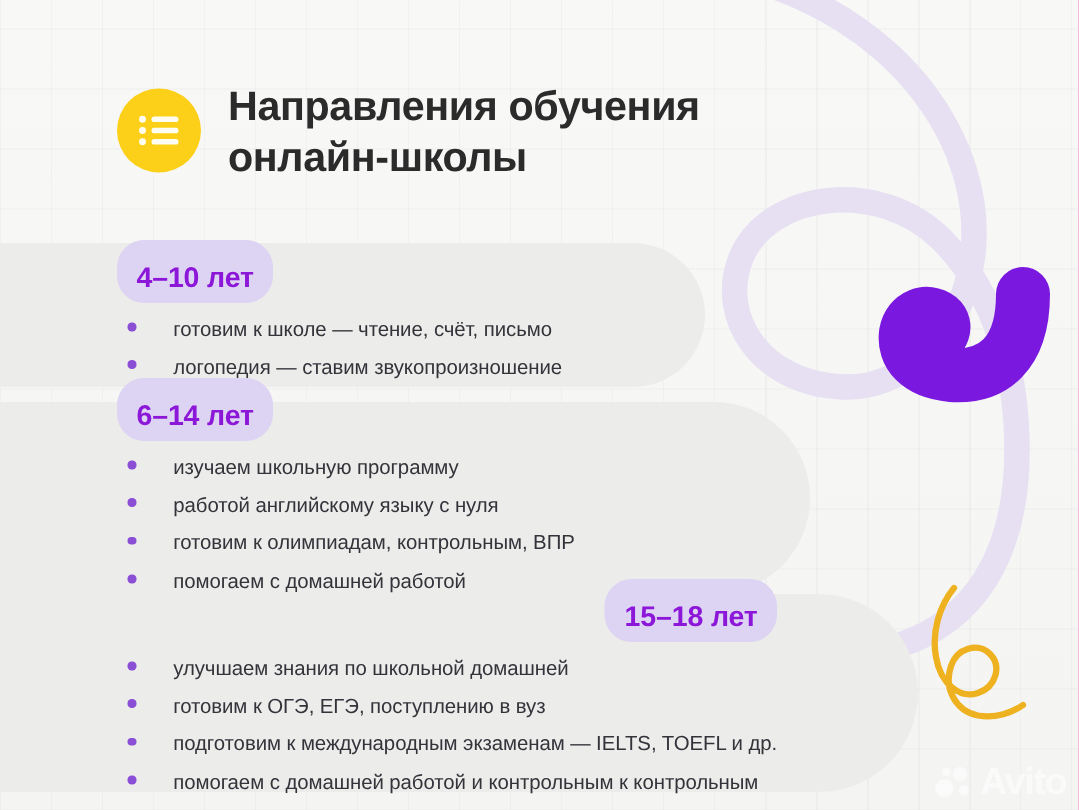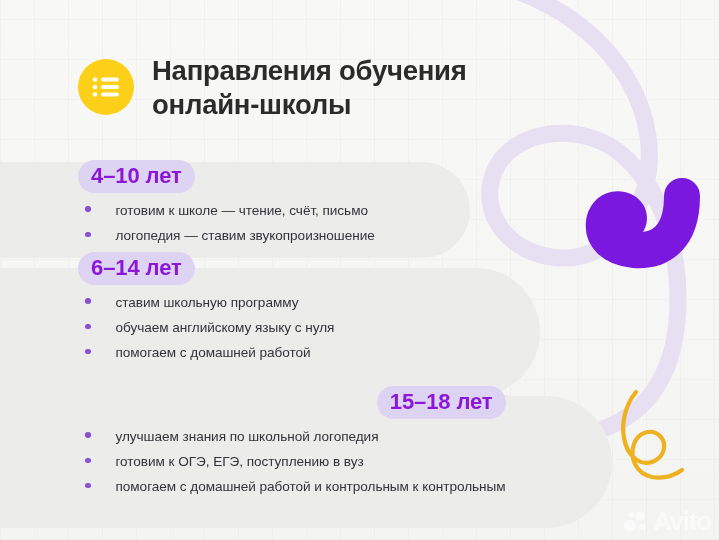--- a/index.html
+++ b/index.html
@@ -78,25 +78,25 @@
   
   .group { position: absolute; left: 78px; }
   #group-1 { top: 160px; }
   #group-2 { top: 252px; }
   #group-3 { top: 386px; text-align: right; }
 
   .age-badge {
     display: inline-block;
     background: #ddd3f2;
     color: #8c17d8;
-    font-size: 22px;
+    font-size: 19px;
     font-weight: bold;
     letter-spacing: -0.1px;
     border-radius: 18px;
-    padding: 4px 13px 5px 13px;
+    padding: 16px 13px 5px 13px;
     line-height: 1.08;
   }
 
   .bullet-list {
     list-style: none;
     margin: 9px 0 0 0;
     padding: 0;
   }
   .bullet-list li {
     display: flex;
@@ -202,43 +202,51 @@
         <span class="bullet-text">логопедия — ставим звукопроизношение</span>
       </li>
     </ul>
   </div>
 
   <div class="group" id="group-2">
     <span class="age-badge">6–14 лет</span>
     <ul class="bullet-list">
       <li>
         <span class="dot"></span>
-        <span class="bullet-text">ставим школьную программу</span>
-      </li>
-      <li>
-        <span class="dot"></span>
-        <span class="bullet-text">обучаем английскому языку с нуля</span>
+        <span class="bullet-text">изучаем школьную программу</span>
+      </li>
+      <li>
+        <span class="dot"></span>
+        <span class="bullet-text">работой английскому языку с нуля</span>
+      </li>
+      <li>
+        <span class="dot"></span>
+        <span class="bullet-text">готовим к олимпиадам, контрольным, ВПР</span>
       </li>
       <li>
         <span class="dot"></span>
         <span class="bullet-text">помогаем с домашней работой</span>
       </li>
     </ul>
   </div>
 
   <div class="group" id="group-3">
     <span class="age-badge">15–18 лет</span>
     <ul class="bullet-list">
       <li>
         <span class="dot"></span>
-        <span class="bullet-text">улучшаем знания по школьной логопедия</span>
+        <span class="bullet-text">улучшаем знания по школьной домашней</span>
       </li>
       <li>
         <span class="dot"></span>
         <span class="bullet-text">готовим к ОГЭ, ЕГЭ, поступлению в вуз</span>
+      </li>
+      <li>
+        <span class="dot"></span>
+        <span class="bullet-text">подготовим к международным экзаменам — IELTS, TOEFL и др.</span>
       </li>
       <li>
         <span class="dot"></span>
         <span class="bullet-text">помогаем с домашней работой и контрольным к контрольным</span>
       </li>
     </ul>
   </div>
 
   <div class="watermark">
     <span>

